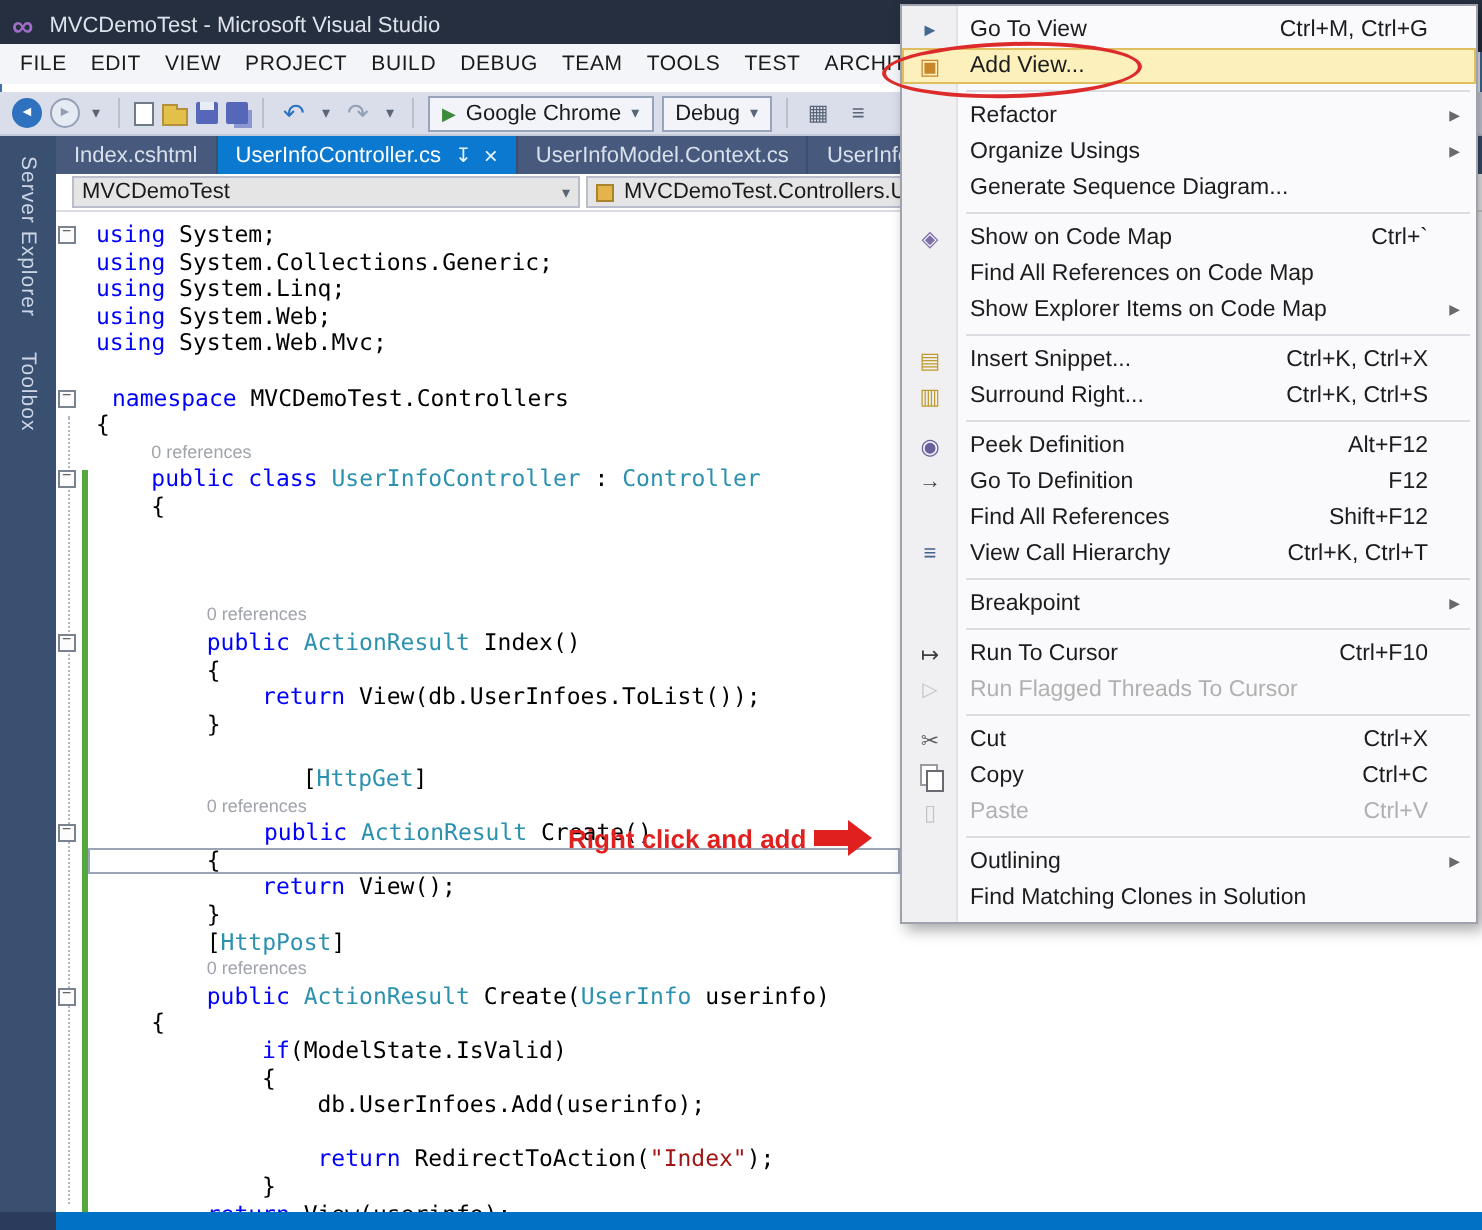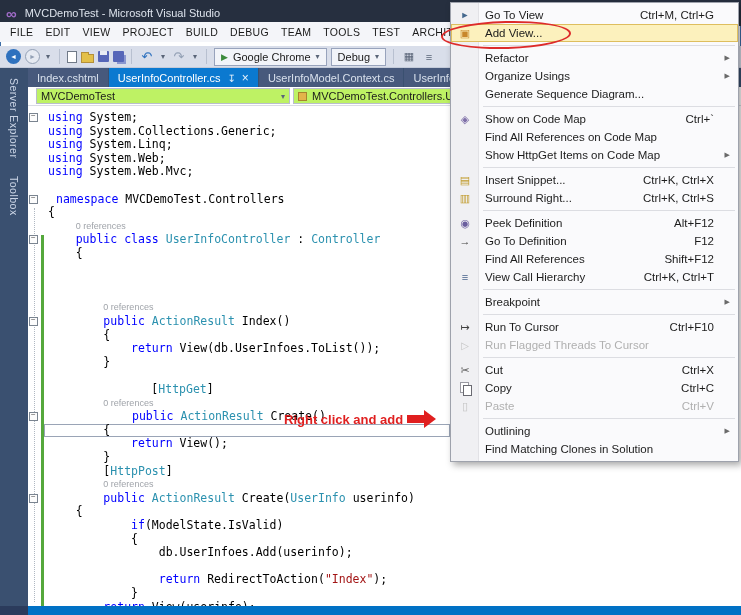--- a/index.html
+++ b/index.html
@@ -48,21 +48,21 @@
   .tabbar { position:absolute; left:28px; top:68px; width:713px; height:19px; background:#3A5070; display:flex; }
   .tab { display:flex; align-items:center; padding:0 9px; background:#47597C; color:#D8E0EC;
          font-size:11px; margin-right:1px; height:19px; }
   .tab.active { background:#0B79D0; color:#fff; }
   .tab-pin::before { content:"↧"; font-size:10px; margin-left:7px; color:#E8F2FC; }
   .tab-close::before { content:"×"; font-size:12px; margin-left:6px; color:#E8F2FC; }
 
   
   .navbar { position:absolute; left:28px; top:87px; width:713px; height:19px; background:#fff;
             border-bottom:1px solid #DADCE4; display:flex; align-items:center; gap:3px; padding-left:8px; }
-  .nav-combo { display:flex; align-items:center; height:16px; border:1px solid #B9BDCC; background:#bef264;
+  .nav-combo { display:flex; align-items:center; height:16px; border:1px solid #B9BDCC; background:#e5e5e5;
                font-size:11px; color:#1A1A1A; padding:0 4px; overflow:hidden; white-space:nowrap; }
   .nav-combo .combo-caret { margin-left:auto; padding-left:6px; }
   .nav-proj { width:254px; }
   .nav-type { width:158px; }
   .nav-type-icon { width:9px; height:9px; background:#E3B44A; border:1px solid #A8842E; margin-right:5px; flex:none; }
 
   
   .editor { position:absolute; left:28px; top:106px; width:713px; height:500px; background:#fff; overflow:hidden; }
   .guide-dotted { position:absolute; left:6px; top:102px; bottom:4px; width:0; border-left:1px dotted #B0B8C2; }
   .change-bar { position:absolute; left:13px; top:129px; bottom:0; width:3px; background:#55A83C; }
@@ -283,21 +283,21 @@
       <div class="cm-sep"></div>
       <div class="cm-item">
         <span class="cm-ic ic-code-map"></span>
         <span class="cm-label">Show on Code Map</span>
         <span class="cm-short">Ctrl+`</span>
       </div>
       <div class="cm-item">
         <span class="cm-label">Find All References on Code Map</span>
       </div>
       <div class="cm-item">
-        <span class="cm-label">Show HttpGet Items on Code Map</span>
+        <span class="cm-label">Show Explorer Items on Code Map</span>
         <span class="cm-sub"></span>
       </div>
       <div class="cm-sep"></div>
       <div class="cm-item">
         <span class="cm-ic ic-insert-snippet"></span>
         <span class="cm-label">Insert Snippet...</span>
         <span class="cm-short">Ctrl+K, Ctrl+X</span>
       </div>
       <div class="cm-item">
         <span class="cm-ic ic-surround-with"></span>

